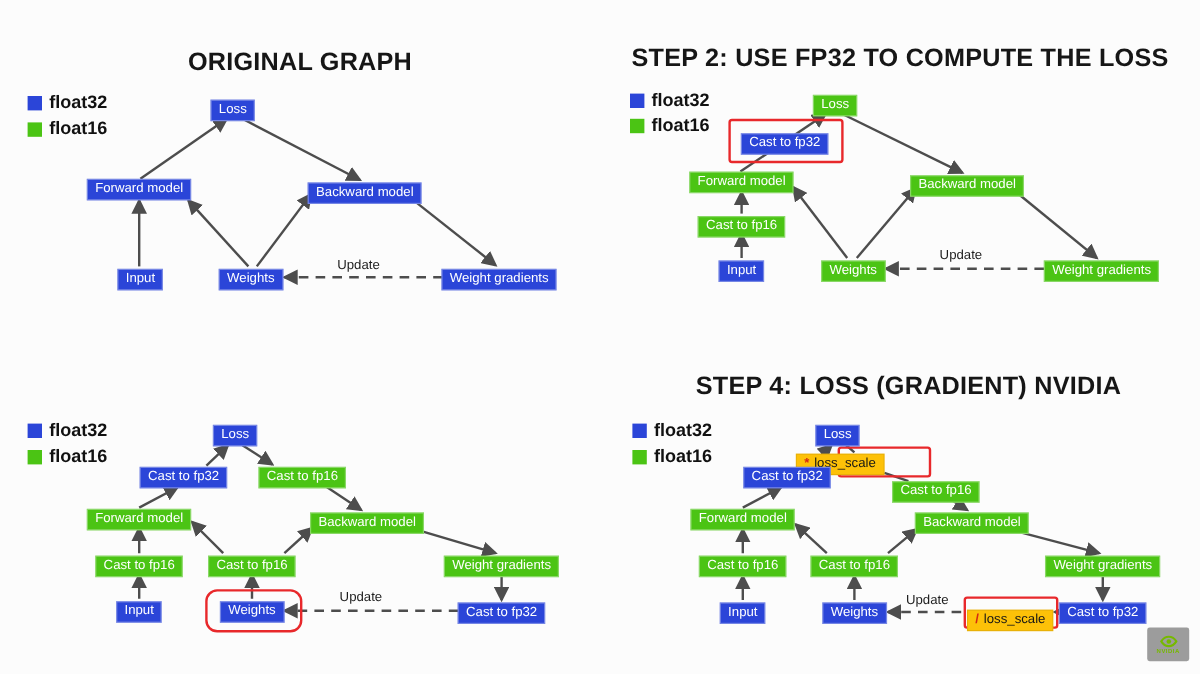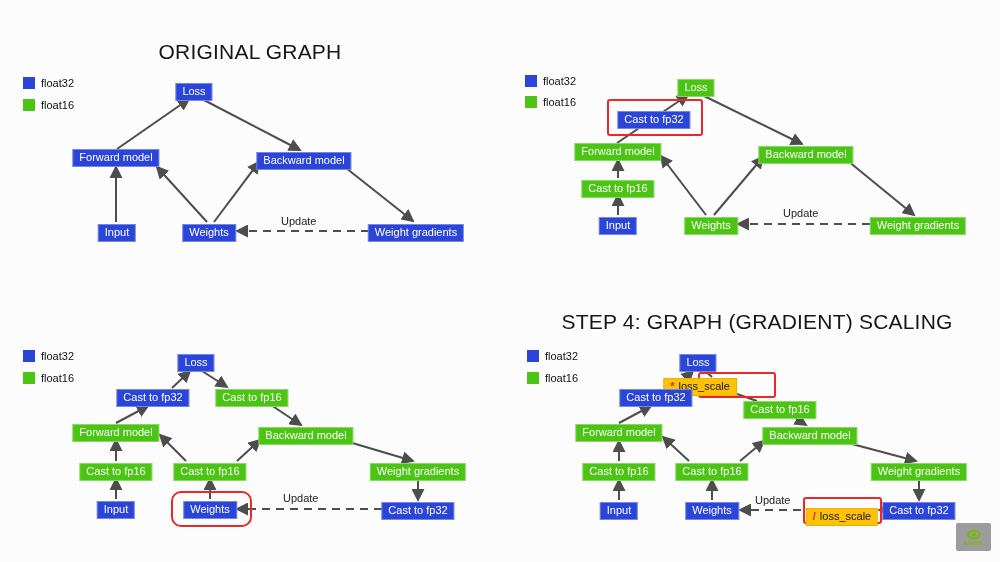--- a/index.html
+++ b/index.html
@@ -1,25 +1,25 @@
 <!DOCTYPE html>
 <html><head>
 <meta charset="utf-8">
 <style>
   html,body{margin:0;padding:0;background:#fff;}
   #canvas{position:relative;width:1000px;height:562px;background:#fcfcfc;overflow:hidden;
           font-family:"Liberation Sans",sans-serif;}
   #arrows{position:absolute;left:0;top:0;z-index:1;}
   .title{position:absolute;transform:translateX(-50%);white-space:nowrap;z-index:2;
-         font-weight:normal;font-size:21px;color:#161616;letter-spacing:.2px;}
+         font-weight:bold;font-size:21px;color:#161616;letter-spacing:.2px;}
   .leg{position:absolute;display:flex;align-items:center;gap:6px;z-index:2;}
   .sq{width:12px;height:12px;display:inline-block;}
   .bg32{background:#2b45d8;}
   .bg16{background:#4bc414;}
-  .legtxt{font-size:11px;color:#111;}
+  .legtxt{font-size:15px;color:#111;font-weight:bold;}
   .node{position:absolute;transform:translateX(-50%);white-space:nowrap;z-index:3;
         font-size:11px;line-height:13px;padding:1px 6px 2px;color:#fff;
         border:1px solid rgba(255,255,255,.35);box-sizing:border-box;}
   .f32{background:#2b45d8;}
   .f16{background:#4bc414;}
   .scale{background:#fdc108;color:#161616;border-color:rgba(0,0,0,.08);}
   .pfx{color:#d42a12;font-weight:bold;margin-right:4px;}
   .redbox{position:absolute;border:2px solid #e8282b;border-radius:3px;z-index:2;box-sizing:border-box;}
   .update{position:absolute;font-size:11px;color:#1d1d1d;z-index:2;white-space:nowrap;}
   .nvlogo{position:absolute;left:956px;top:523px;width:35px;height:28px;background:#9c9c9c;
@@ -99,20 +99,21 @@
     <span class="legtxt">float16</span>
   </div>
   <div class="node f32" style="left:194px;top:83px">Loss</div>
   <div class="node f32" style="left:116px;top:149px">Forward model</div>
   <div class="node f32" style="left:304px;top:152px">Backward model</div>
   <div class="node f32" style="left:117px;top:224px">Input</div>
   <div class="node f32" style="left:209px;top:224px">Weights</div>
   <div class="node f32" style="left:416px;top:224px">Weight gradients</div>
   <div class="update" style="left:281px;top:215px">Update</div>
 
+  <div class="title" style="left:750px;top:37px">STEP 2: USE FP32 TO COMPUTE THE LOSS</div>
   <div class="leg" style="left:525px;top:75px">
     <span class="sq bg32"></span>
     <span class="legtxt">float32</span>
   </div>
   <div class="leg" style="left:525px;top:96px">
     <span class="sq bg16"></span>
     <span class="legtxt">float16</span>
   </div>
   <div class="redbox" style="left:607px;top:99px;width:96px;height:37px"></div>
   <div class="node f16" style="left:696px;top:79px">Loss</div>
@@ -140,21 +141,21 @@
   <div class="node f16" style="left:116px;top:424px">Forward model</div>
   <div class="node f16" style="left:306px;top:427px">Backward model</div>
   <div class="node f16" style="left:116px;top:463px">Cast to fp16</div>
   <div class="node f16" style="left:210px;top:463px">Cast to fp16</div>
   <div class="node f16" style="left:418px;top:463px">Weight gradients</div>
   <div class="node f32" style="left:116px;top:501px">Input</div>
   <div class="node f32" style="left:210px;top:501px">Weights</div>
   <div class="node f32" style="left:418px;top:502px">Cast to fp32</div>
   <div class="update" style="left:283px;top:492px">Update</div>
 
-  <div class="title" style="left:757px;top:310px">STEP 4: GRAPH (GRADIENT) SCALING</div>
+  <div class="title" style="left:757px;top:310px">STEP 4: LOSS (GRADIENT) NVIDIA</div>
   <div class="leg" style="left:527px;top:350px">
     <span class="sq bg32"></span>
     <span class="legtxt">float32</span>
   </div>
   <div class="leg" style="left:527px;top:372px">
     <span class="sq bg16"></span>
     <span class="legtxt">float16</span>
   </div>
   <div class="redbox" style="left:698px;top:372px;width:78px;height:26px"></div>
   <div class="redbox" style="left:803px;top:497px;width:79px;height:27px"></div>

